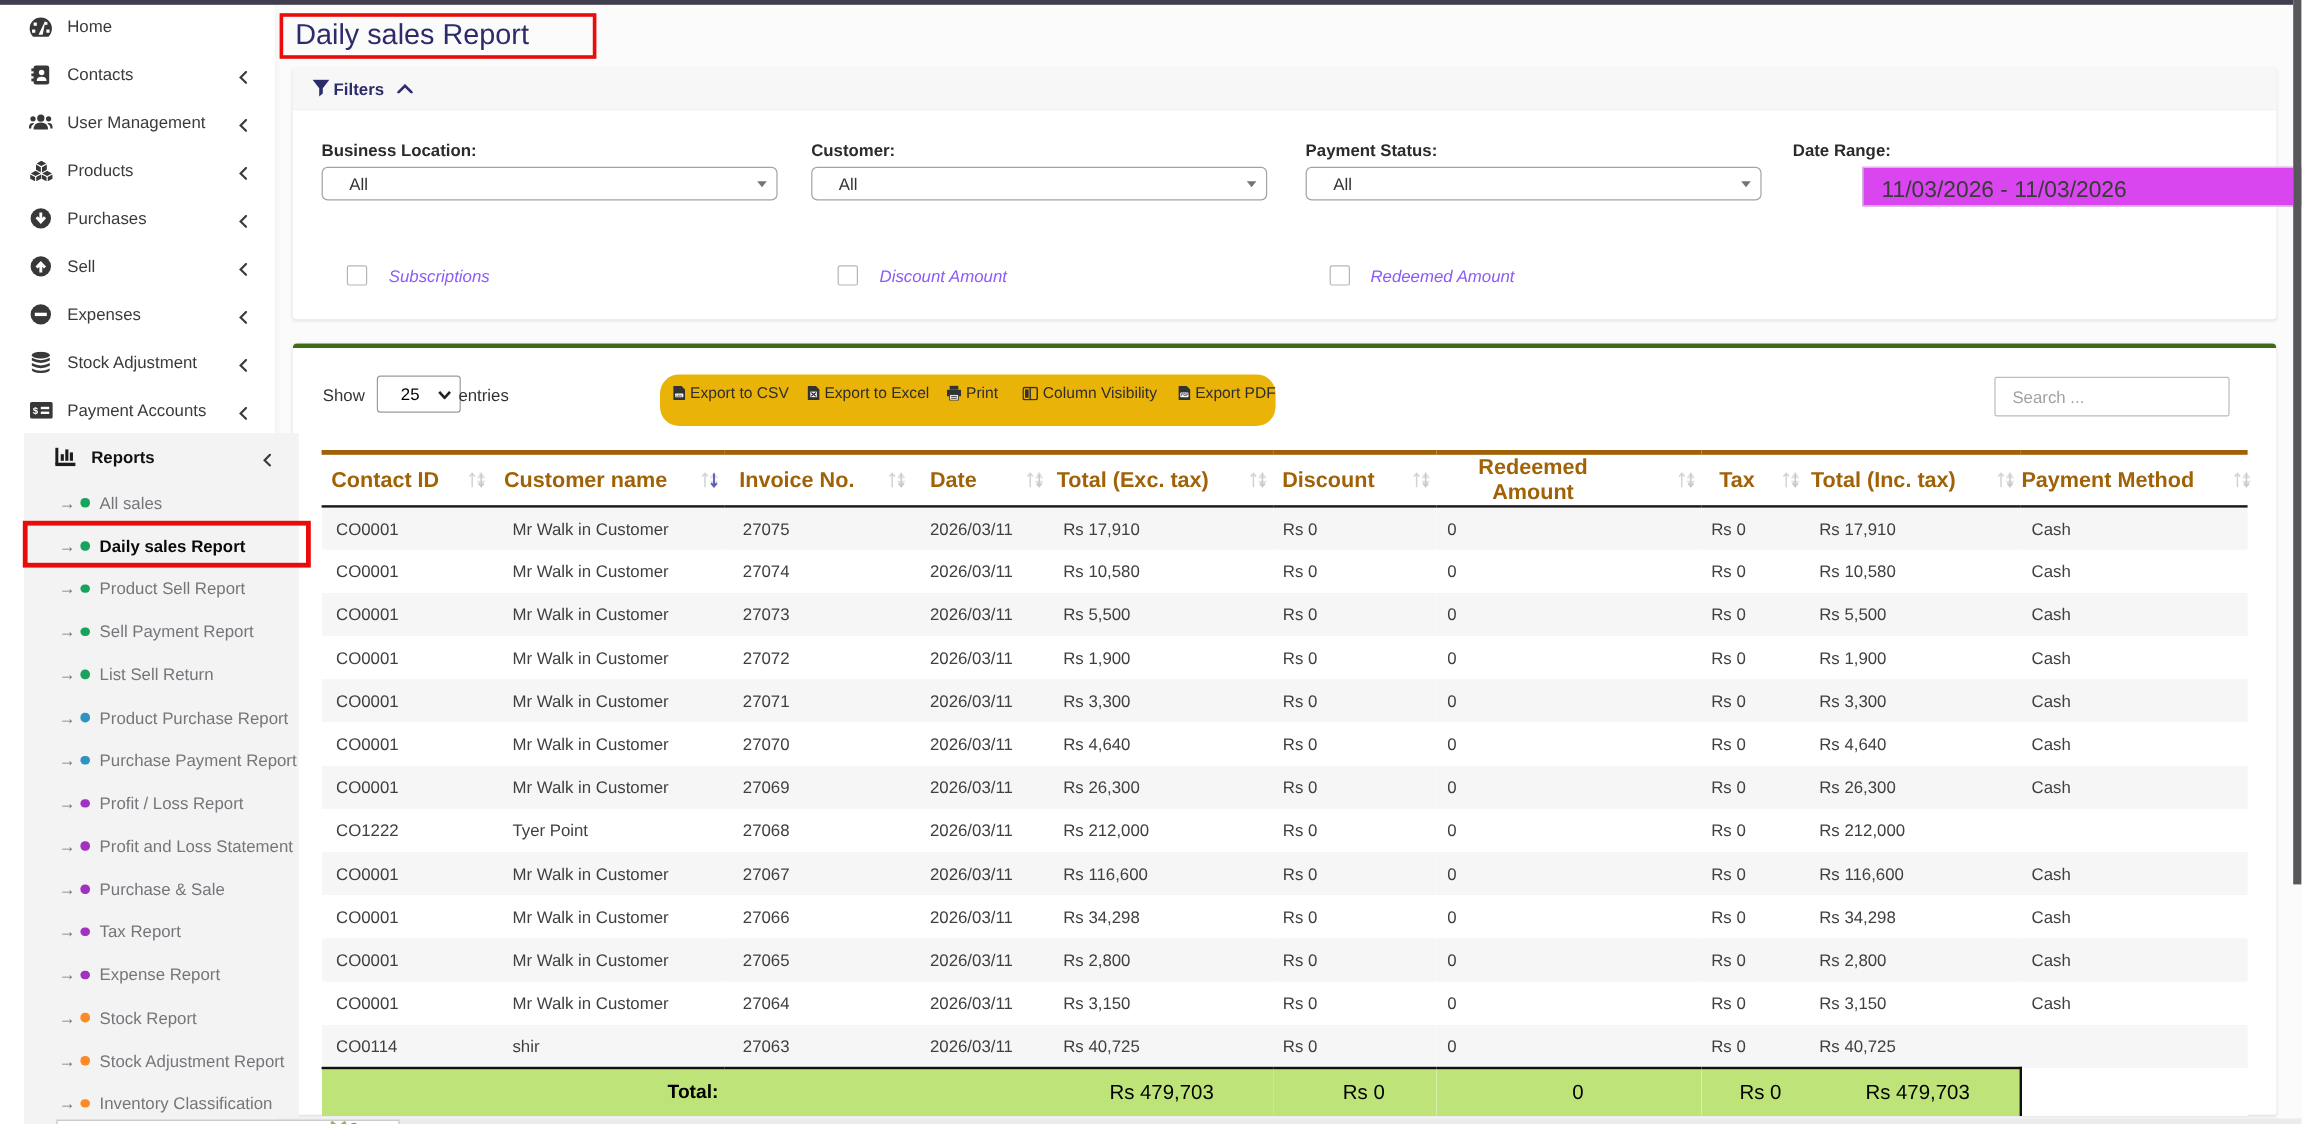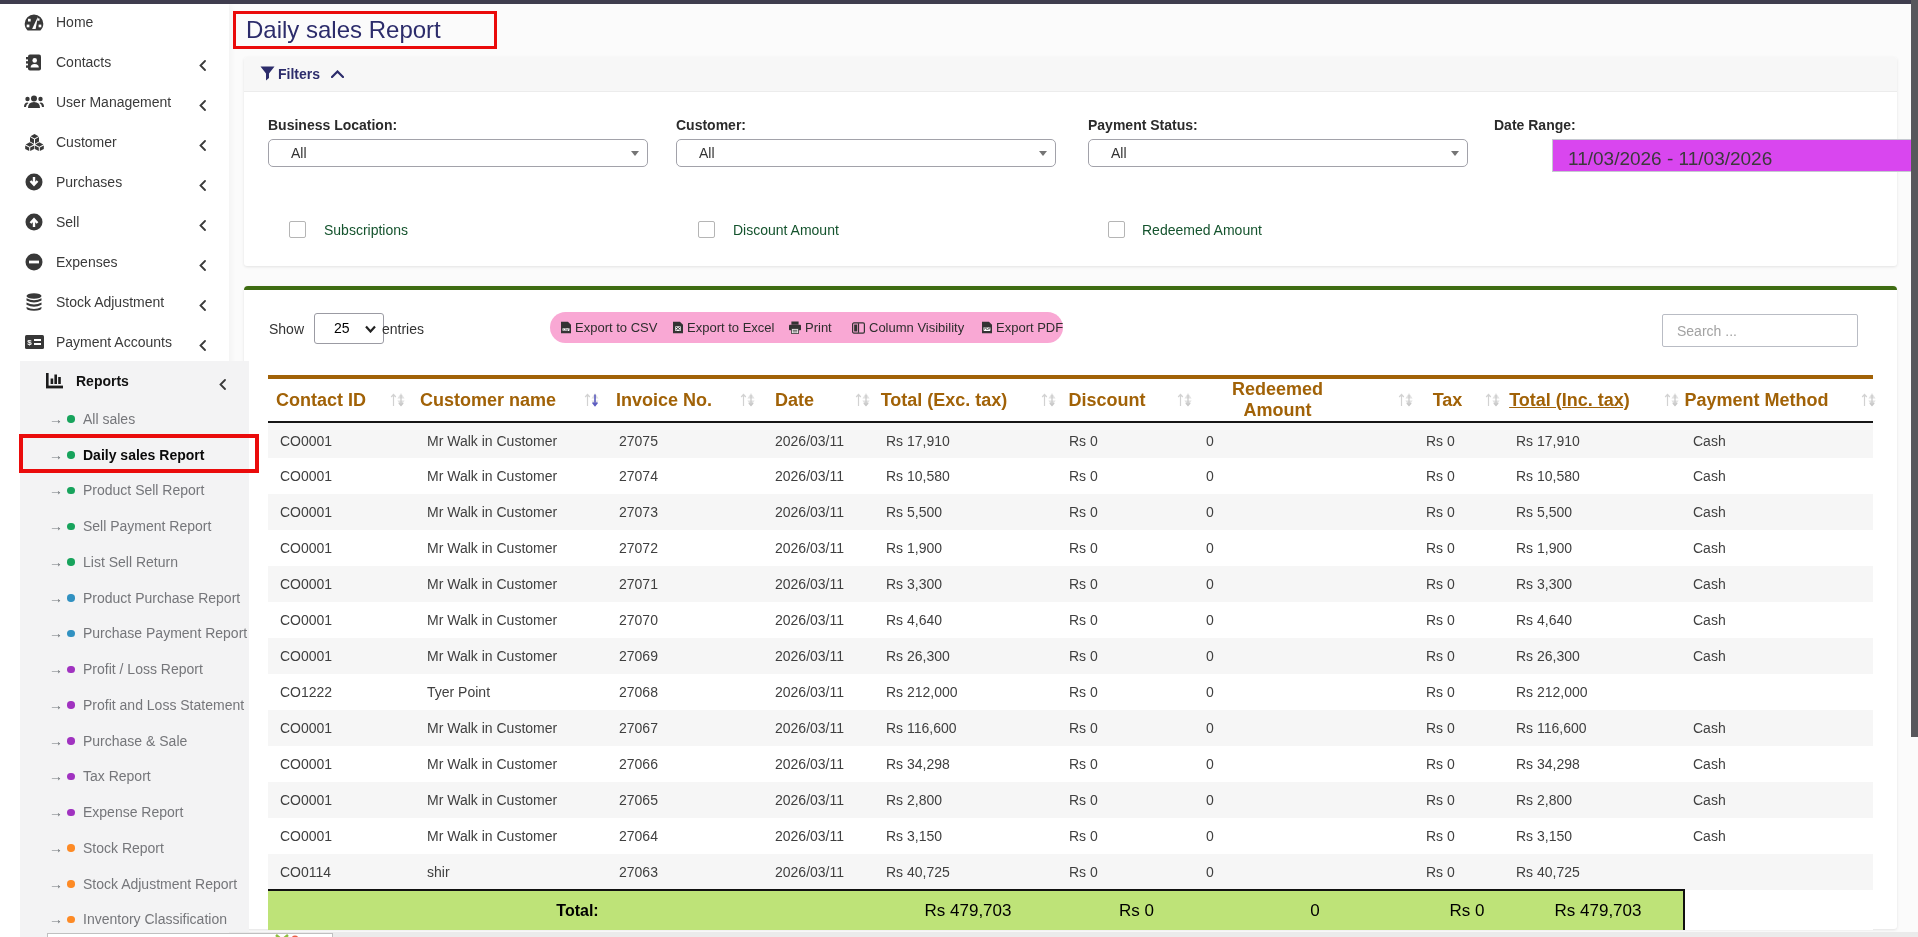--- a/index.html
+++ b/index.html
@@ -35,28 +35,28 @@
 #fhead .ftxt { position:absolute; left:34px; top:9px; font-size:14px; font-weight:bold; color:#2c2c6b; }
 #fhead svg.funnel { position:absolute; left:16px; top:9px; }
 #fhead svg.caret { position:absolute; left:87px; top:13px; }
 .flabel { position:absolute; top:60px; font-size:14px; font-weight:bold; color:#2b2b2b; }
 .fselect { position:absolute; top:82px; height:28px; width:380px; border:1px solid #a2a2aa; border-radius:5px; background:#fff; font-size:14px; color:#333; }
 .fselect .val { position:absolute; left:22px; top:5px; }
 .fselect .dn { position:absolute; right:8px; top:11px; width:0; height:0; border-left:4.5px solid transparent; border-right:4.5px solid transparent; border-top:5.5px solid #757575; }
 #daterange { position:absolute; left:1308px; top:82px; width:379px; height:33px; background:#d946ef; border:1px solid #c5c8d0; font-size:19px; color:#3a3a3a; }
 #daterange span { position:absolute; left:15px; top:8px; }
 .cb { position:absolute; top:164px; width:17px; height:17px; border:1px solid #b5b5b5; border-radius:2px; background:#fff; }
-.cblabel { position:absolute; top:165px; font-size:14px; color:#14532d; }
+.cblabel { position:absolute; top:165px; font-size:14px; color:#8b5cf6;font-style:italic; }
 
 #tcard { top:282px; height:643px; border-top:4px solid #3e6c12; border-radius:4px 4px 3px 3px; }
 #showsel { position:absolute; left:70px; top:23px; width:70px; height:31px; border:1px solid #9b9ba3; border-radius:3px; font-size:14px; color:#000000; }
 #showsel .v { position:absolute; left:19px; top:6px; }
 #showsel svg { position:absolute; right:7px; top:11px; }
 .ctext { position:absolute; top:31px; font-size:14px; color:#333; }
-#pill { position:absolute; left:306px; top:22px; width:513px; height:31px; background:#f9a8d4; border-radius:16px; }
+#pill { position:absolute; left:306px; top:22px; width:513px; height:43px; background:#eab308; border-radius:16px; }
 .pbtn { position:absolute; top:0; height:31px; font-size:13px; color:#2e2e2e; display:flex; align-items:center; white-space:nowrap; }
 .pbtn svg { margin-right:4px; }
 #search { position:absolute; left:1418px; top:24px; width:196px; height:33px; border:1px solid #b9bcc4; border-radius:2px; }
 #search span { position:absolute; left:14px; top:8px; font-size:14px; color:#a2a2a2; }
 
 table.dt { position:absolute; left:24px; top:85px; width:1605px; border-collapse:collapse; table-layout:fixed; }
 table.dt th { font-size:18px; font-weight:bold; color:#a16207; text-align:center; height:37px; border-top:4px solid #a16207; border-bottom:2px solid #161616; padding:0 26px 0 0; position:relative; }
 table.dt td { font-size:14px; color:#3f3f3f; height:36px; padding:0 0 0 17px; text-align:left; white-space:nowrap; overflow:hidden; }
 tr.odd td { background:#f6f6f6; }
 table.dt tfoot td { background:#bee378; border-top:2px solid #111; font-weight:normal; font-size:17px; color:#000; text-align:center; height:40px; padding:0; }
@@ -72,21 +72,21 @@
 table.dt td:nth-child(9) { padding-left:11px; }
 table.dt td:nth-child(10) { padding-left:9px; }
 table.dt th:nth-child(1) { padding-right:36px; }
 table.dt th:nth-child(2) { padding-right:38px; }
 table.dt th:nth-child(3) { padding-right:36px; }
 table.dt th:nth-child(4) { padding-right:46px; }
 table.dt th:nth-child(5) { padding-right:48px; }
 table.dt th:nth-child(6) { padding-right:44px; }
 table.dt th:nth-child(7) { padding-right:60px; }
 table.dt th:nth-child(8) { padding-right:28px; }
-table.dt th:nth-child(9) { padding-right:50px;text-decoration:underline; }
+table.dt th:nth-child(9) { padding-right:50px; }
 table.dt th:nth-child(10) { padding-right:44px; } table.dt th:nth-child(10) .sorticon { right:-3px; }
 
 </style>
 </head>
 <body>
 <div id="topbar"></div>
 <div id="sidebar">
   <div class="mi" style="margin-top:-2px;">
       <span class="ic">
         <svg width="20" height="17" viewBox="0 0 20 17">
@@ -141,21 +141,21 @@
             <path d="M14 3.1 L10 5.3 L10 9.7 L14 7.5 Z"></path>
             <path d="M4.7 8.3 L8.7 10.5 L4.7 12.7 L0.7 10.5 Z"></path>
             <path d="M0.2 11.4 L4.2 13.6 L4.2 17 L0.2 14.9 Z"></path>
             <path d="M9.2 11.4 L5.2 13.6 L5.2 17 L9.2 14.9 Z"></path>
             <path d="M14.3 8.3 L18.3 10.5 L14.3 12.7 L10.3 10.5 Z"></path>
             <path d="M9.8 11.4 L13.8 13.6 L13.8 17 L9.8 14.9 Z"></path>
             <path d="M18.8 11.4 L14.8 13.6 L14.8 17 L18.8 14.9 Z"></path>
           </g>
         </svg>
       </span>
-      <span class="lbl">Customer</span>
+      <span class="lbl">Products</span>
       <span class="chev"><svg width="7" height="11" viewBox="0 0 7 11">
           <path d="M6 1 L1.5 5.5 L6 10" stroke="#3a3a3a" stroke-width="1.8" fill="none" stroke-linecap="round"></path>
         </svg></span>
     </div>
   <div class="mi">
       <span class="ic">
         <svg width="18" height="18" viewBox="0 0 18 18">
           <circle cx="9" cy="9" r="8.5" fill="#383838"></circle>
           <path d="M9 4 L9 11 M5.5 8 L9 11.8 L12.5 8" stroke="#fff" stroke-width="2.4" fill="none"></path>
         </svg>

